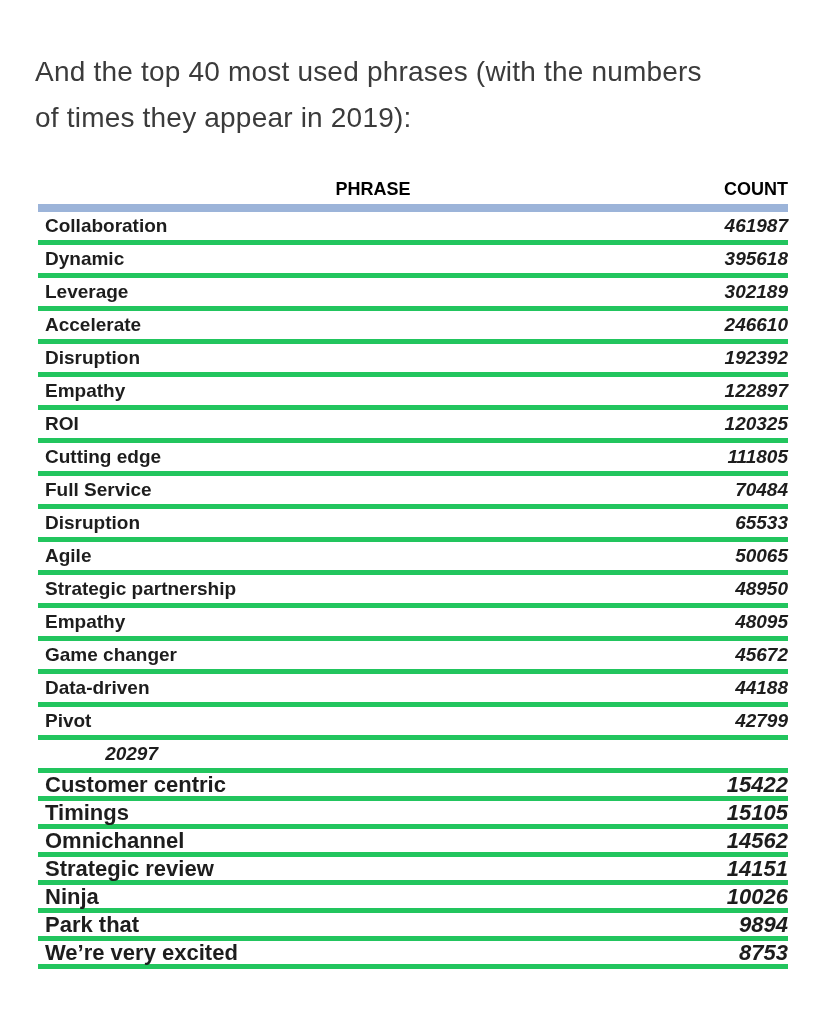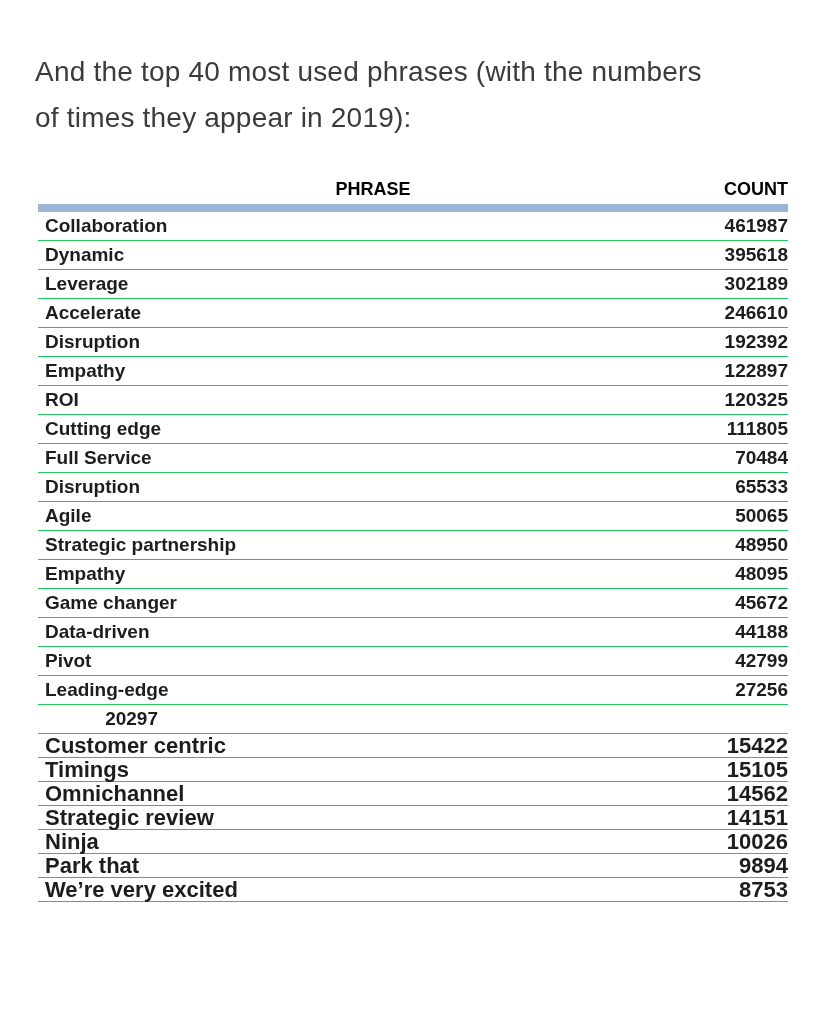--- a/index.html
+++ b/index.html
@@ -45,38 +45,39 @@
     text-align: center;
   }
   .th-count {
     width: 80px;
     text-align: right;
   }
   .trow {
     display: flex;
     align-items: center;
     height: 28px;
-    border-bottom: 1px solid #22c55e;
+    border-bottom: 5px solid #22c55e;
     font-weight: 700;
     font-size: 19px;
     color: #1d1d1d;
   }
   .trow.tight {
     height: 23px;
     font-size: 22px;
   }
   .cell-phrase {
     flex: 1;
     padding-left: 7px;
     white-space: nowrap;
   }
   .cell-count {
     width: 120px;
     text-align: right;
     white-space: nowrap;
+    font-style: italic;
   }
 </style>
 </head>
 <body>
 
 <div class="heading">
   <div>And the top 40 most used phrases (with the numbers</div>
   <div>of times they appear in 2019):</div>
 </div>
 
@@ -144,24 +145,20 @@
       </div>
       <div class="trow">
         <div class="cell-phrase">Data-driven</div>
         <div class="cell-count">44188</div>
       </div>
       <div class="trow">
         <div class="cell-phrase">Pivot</div>
         <div class="cell-count">42799</div>
       </div>
       <div class="trow">
-        <div class="cell-phrase">Leading-edge</div>
-        <div class="cell-count">27256</div>
-      </div>
-      <div class="trow">
         <div class="cell-count">20297</div>
       </div>
       <div class="trow tight">
         <div class="cell-phrase">Customer centric</div>
         <div class="cell-count">15422</div>
       </div>
       <div class="trow tight">
         <div class="cell-phrase">Timings</div>
         <div class="cell-count">15105</div>
       </div>

